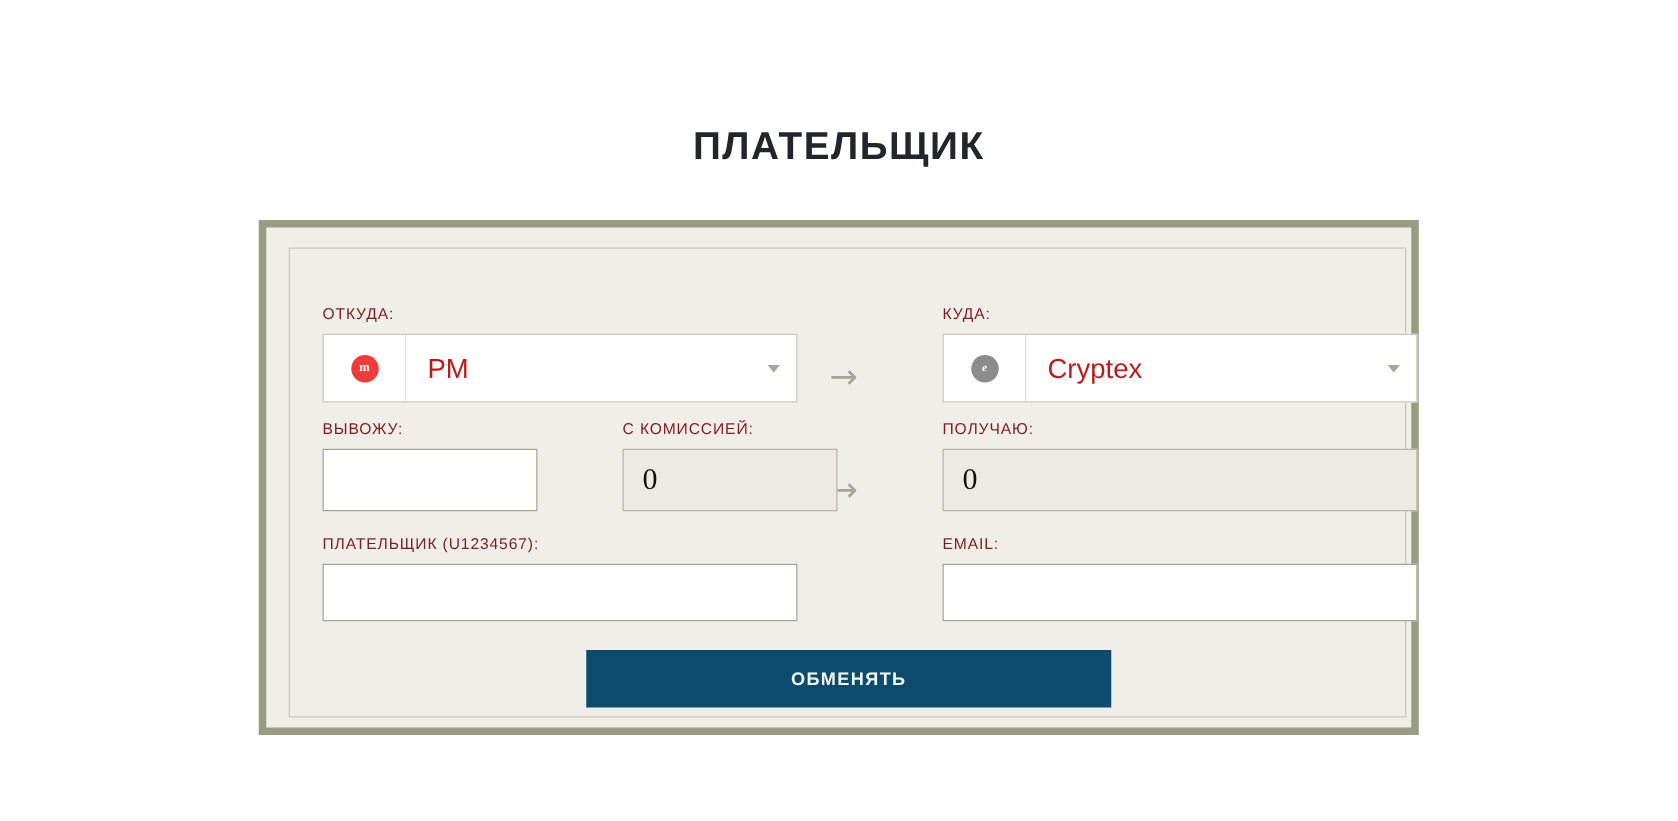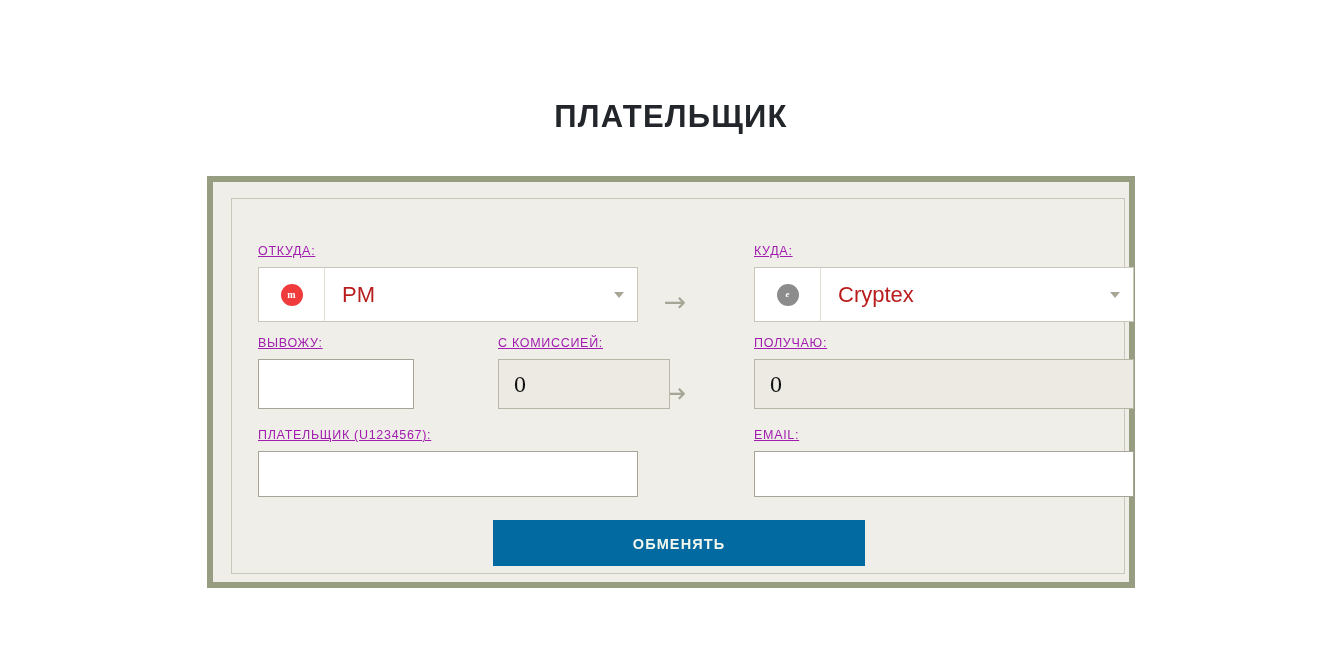--- a/index.html
+++ b/index.html
@@ -58,26 +58,25 @@
     box-sizing: border-box;
   }
 
   
   .col-left  { position: absolute; left: 26px;  top: 0; width: 380px; }
   .col-right { position: absolute; left: 490px; top: 0; width: 380px; padding-left: 32px; }
 
   .field-label {
     font-size: 12.5px;
     letter-spacing: 0.7px;
-    color: #a21caf;
+    color: #7f1d1d;
     font-weight: normal;
     text-transform: uppercase;
     white-space: nowrap;
     font-family: "Liberation Sans", "DejaVu Sans", sans-serif;
-    text-decoration: underline;
   }
 
   
   .row-selects { position: absolute; top: 45px; left: 0; width: 894px; height: 72px; }
 
   .select-box {
     position: relative;
     margin-top: 9px;
     height: 55px;
     background: #ffffff;
@@ -142,21 +141,21 @@
     line-height: 1;
     font-family: "DejaVu Sans", sans-serif;
     user-select: none;
   }
   .arrow-1 { left: 420px; top: 89px; }
   .arrow-2 { left: 420px; top: 180px; }
 
   
   .row-amounts { position: absolute; top: 137px; left: 0; width: 894px; height: 70px; }
 
-  .amount-sub-left  { position: absolute; left: 0;     top: 0; width: 156px; }
+  .amount-sub-left  { position: absolute; left: 0;     top: 0; width: 172px; }
   .amount-sub-right { position: absolute; left: 210px; top: 0; width: 172px; margin-left: 30px; }
 
   .text-input {
     margin-top: 9px;
     width: 100%;
     height: 50px;
     box-sizing: border-box;
     border: 1px solid #a6a496;
     background: #ffffff;
     font-size: 22px;
@@ -188,24 +187,24 @@
   
   .submit-wrap {
     position: absolute;
     top: 321px;
     left: 0;
     width: 894px;
     text-align: center;
   }
   .submit-button {
     display: inline-block;
-    width: 372px;
+    width: 420px;
     height: 46px;
     line-height: 46px;
-    background: #0369a1;
+    background: #0c4a6e;
     color: #f2f7ee;
     border: none;
     font-size: 14.5px;
     font-weight: bold;
     letter-spacing: 1.1px;
     text-transform: uppercase;
     cursor: pointer;
     font-family: "Liberation Sans", "DejaVu Sans", sans-serif;
   }
 </style>

